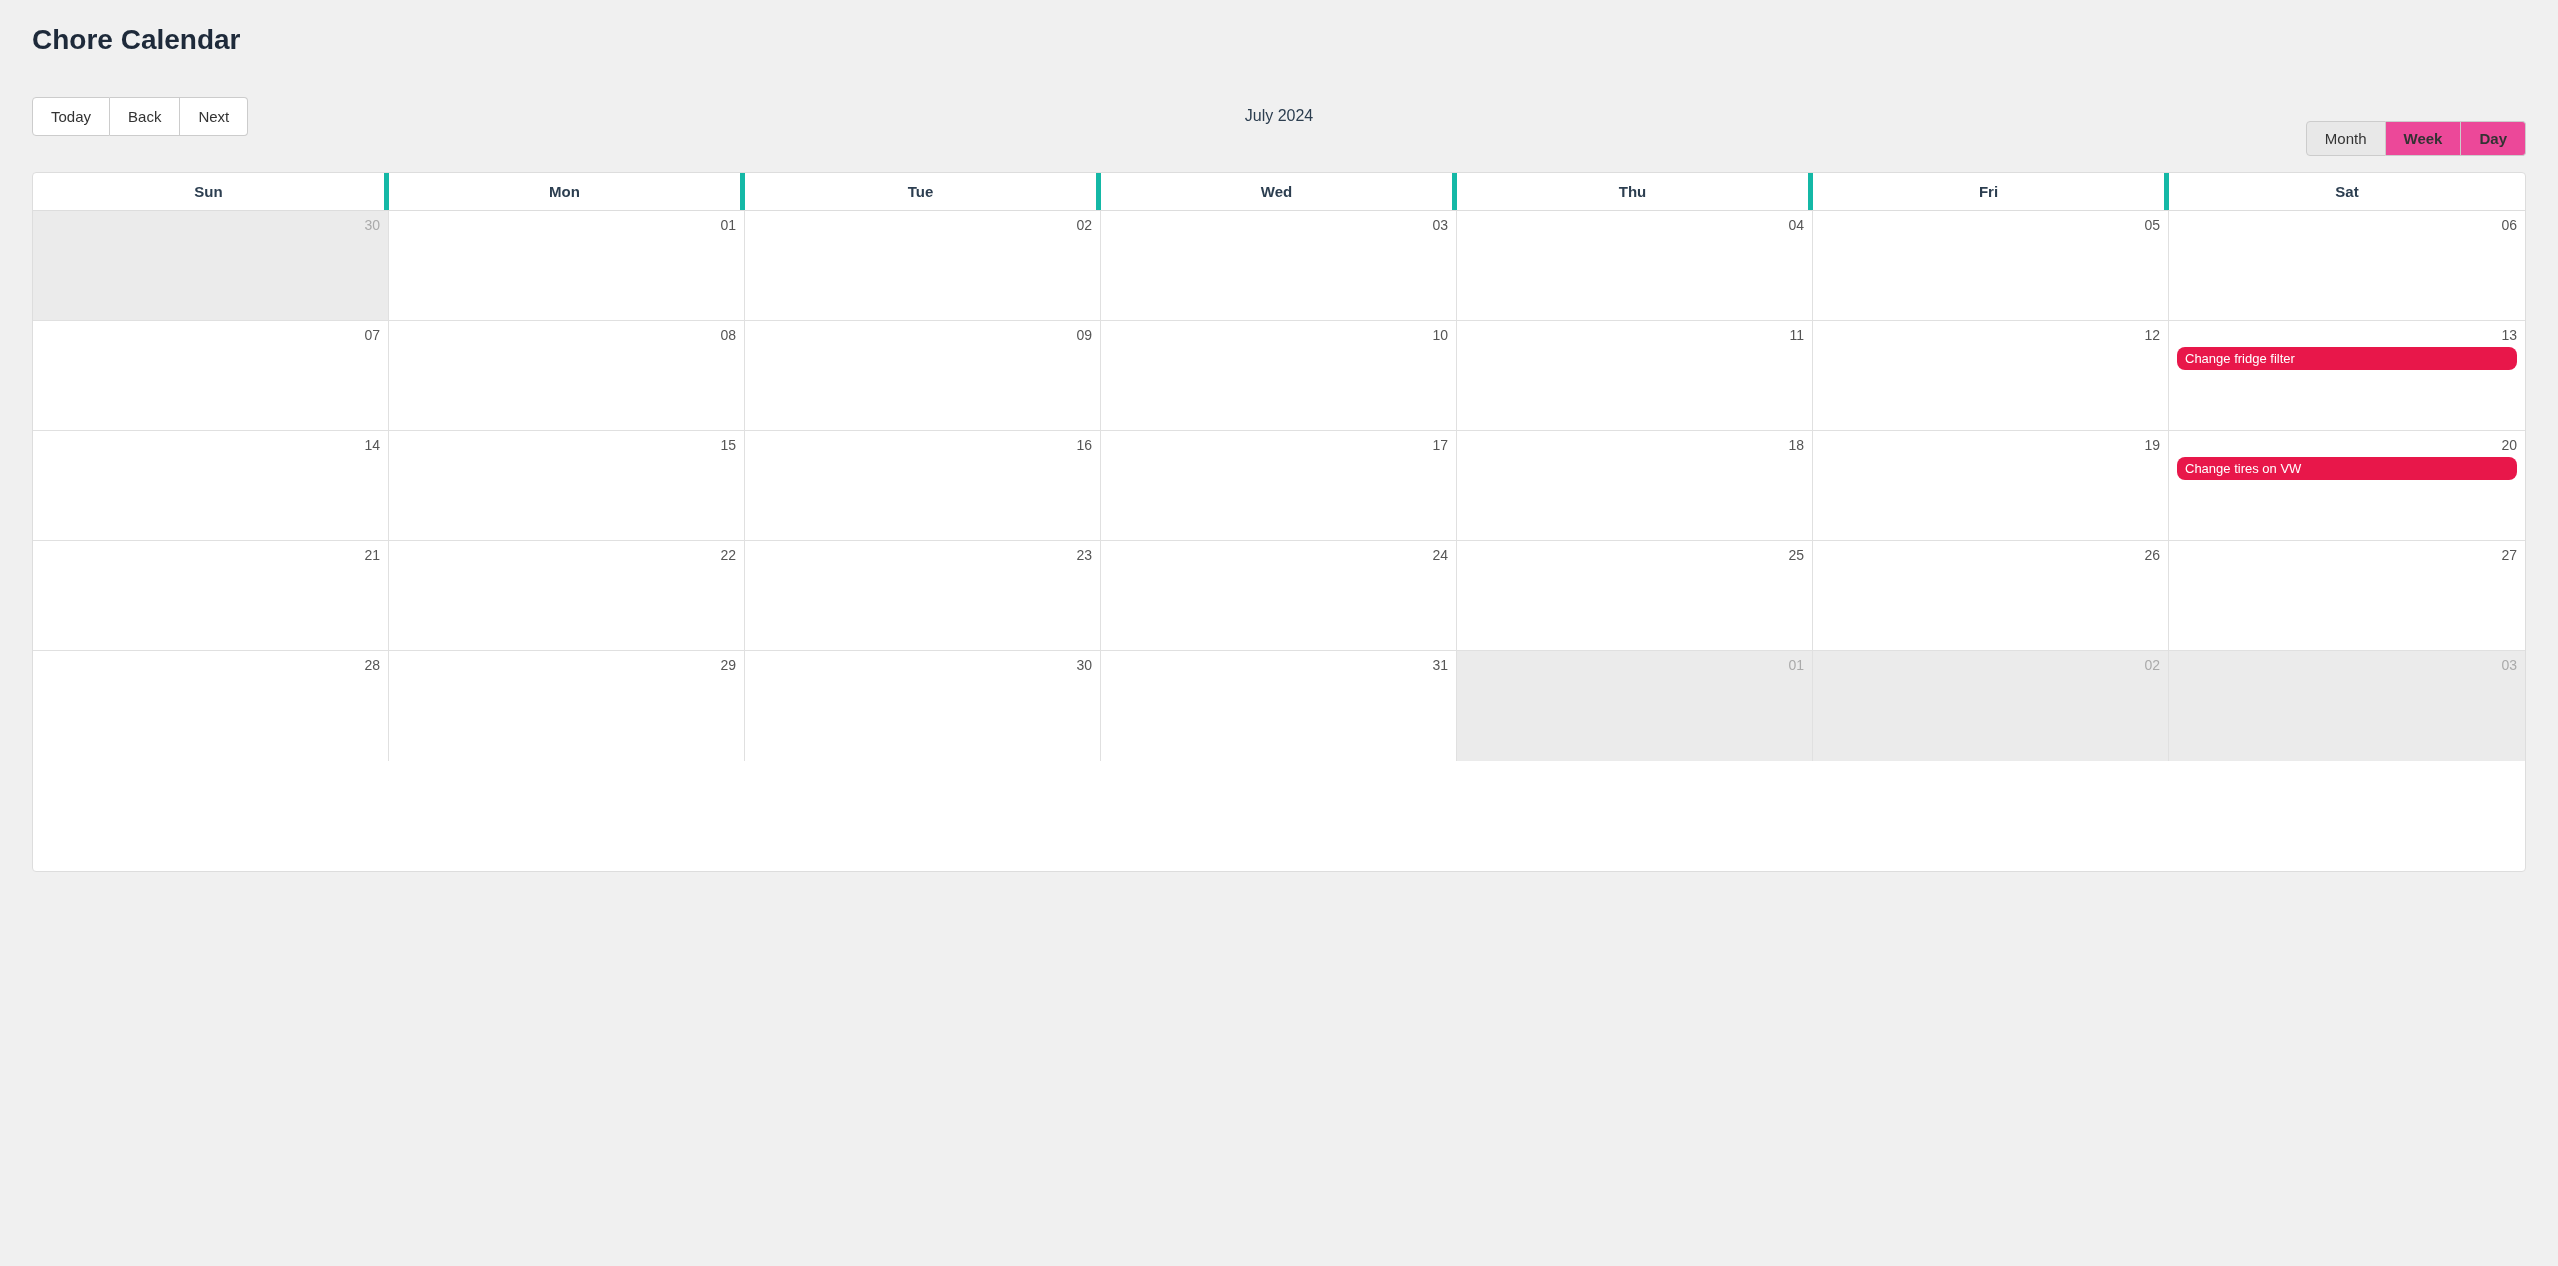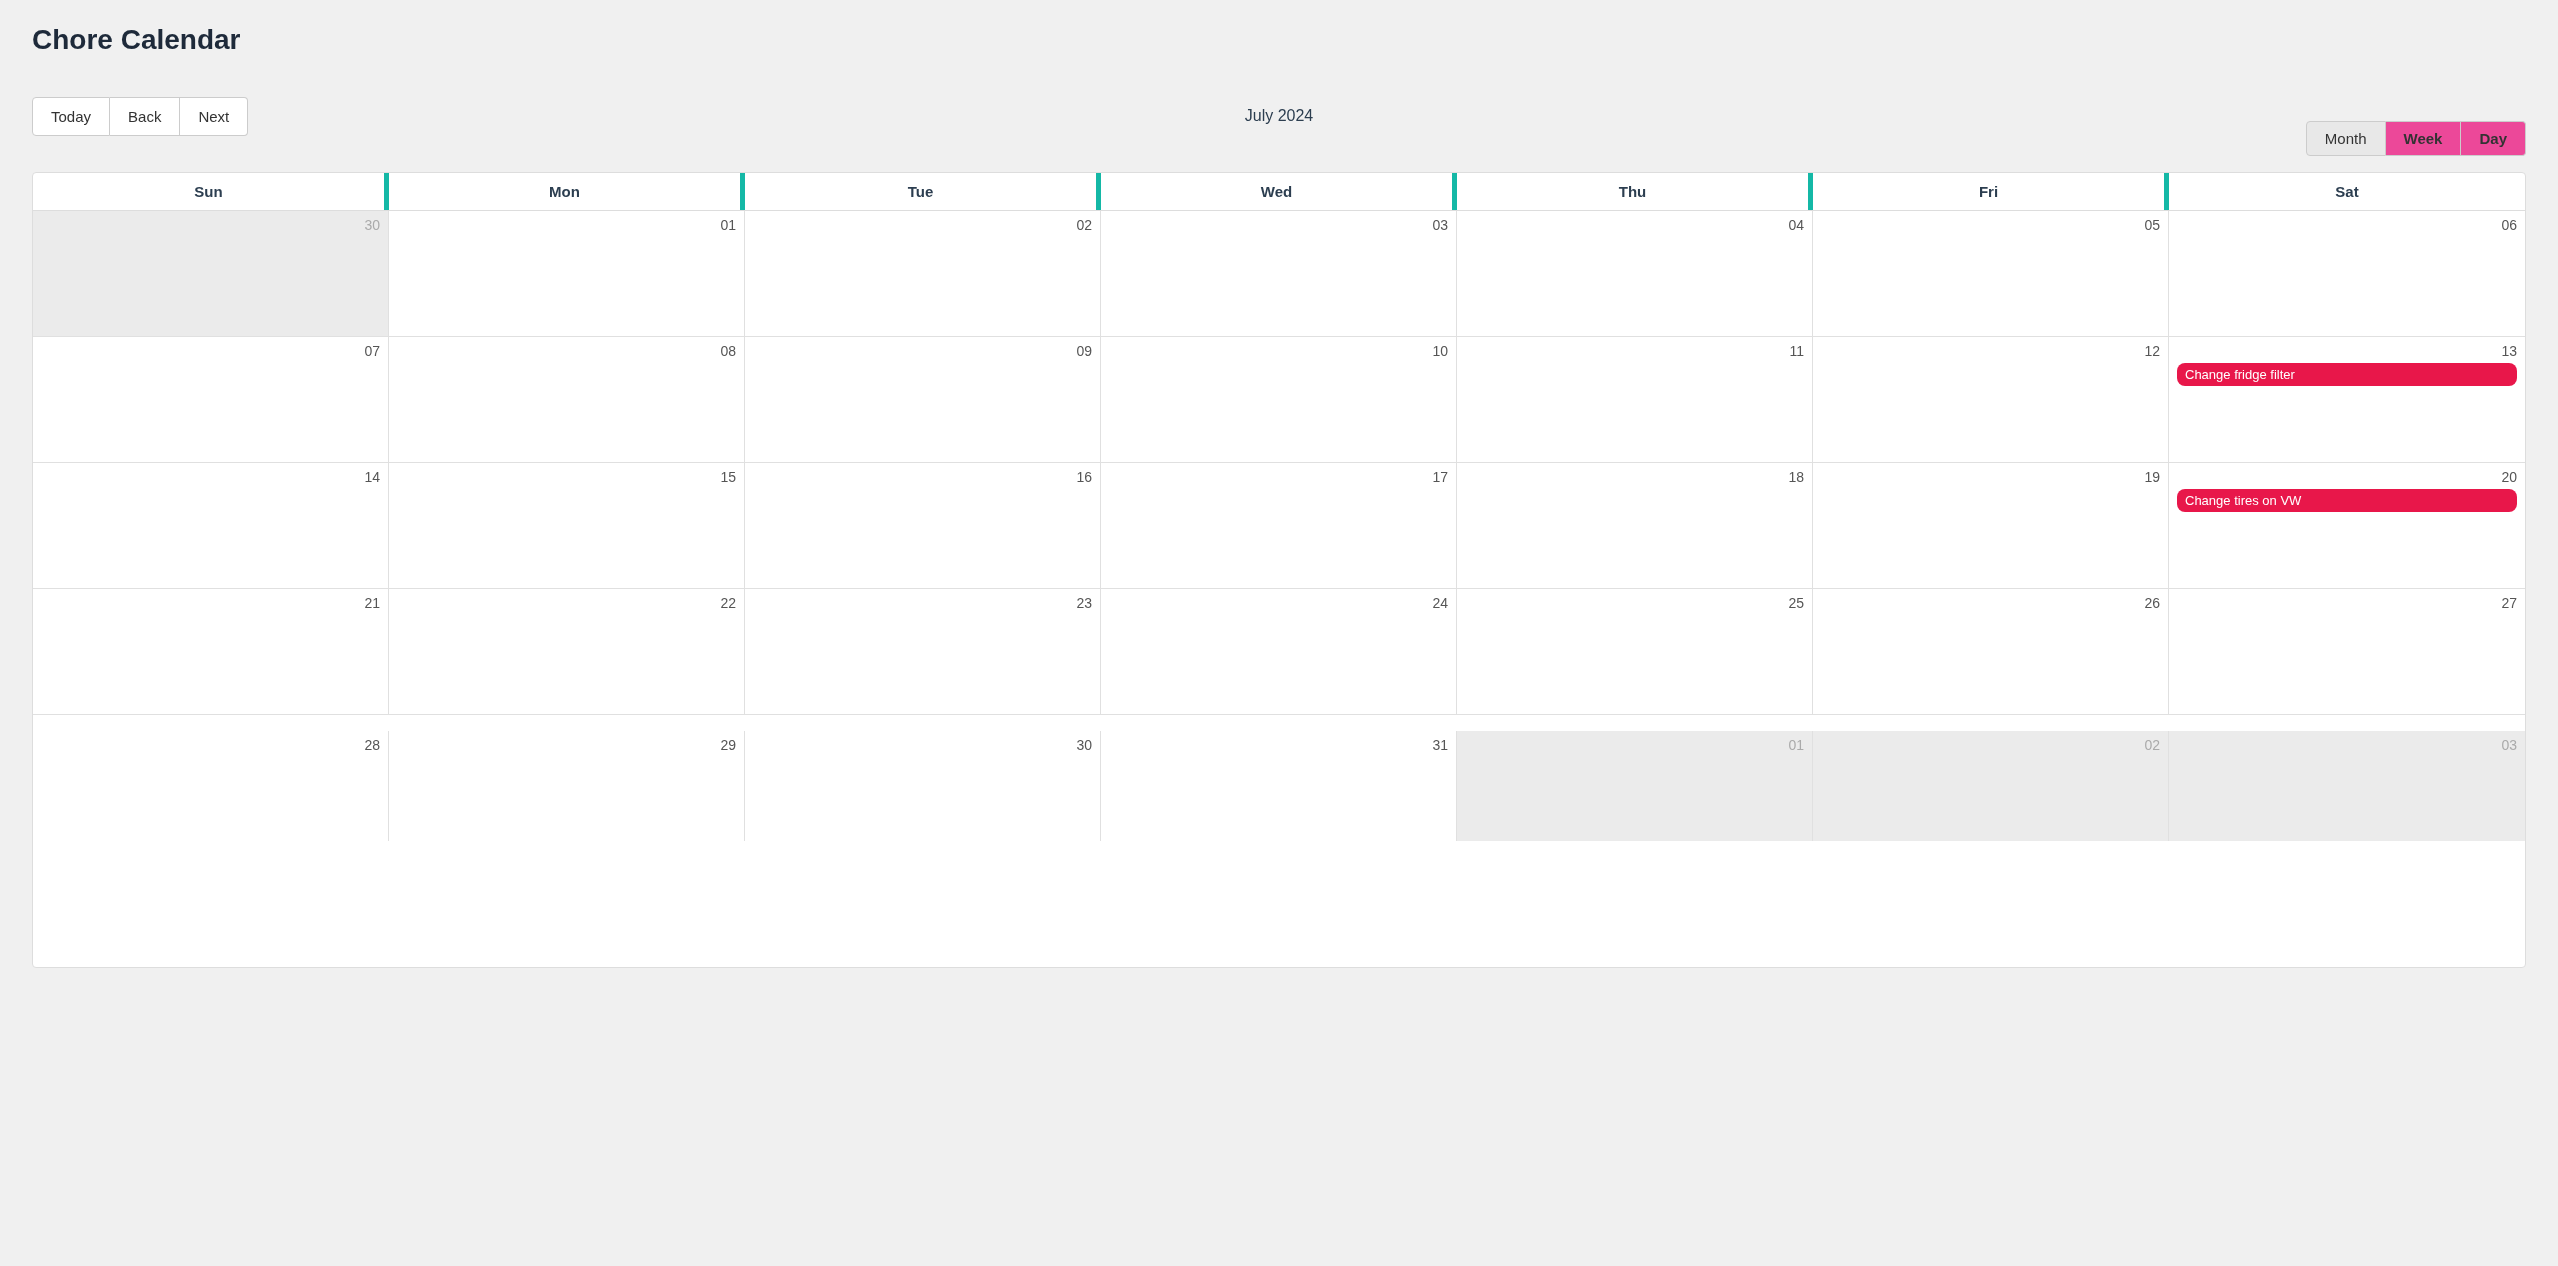--- a/index.html
+++ b/index.html
@@ -109,21 +109,20 @@
       background: #fff;
     }
     .calendar-cell:nth-child(7n) {
       border-right: none;
     }
     .calendar-cell.outside-month {
       background: #ebebeb;
     }
     .calendar-cell:nth-last-child(-n+7) {
       border-bottom: none;
-      margin-top: 16px;
     }
     .date-number {
       font-size: 14px;
       color: #555;
       text-align: right;
       display: block;
       margin-bottom: 4px;
     }
     .date-number.outside {
       color: #aaa;

